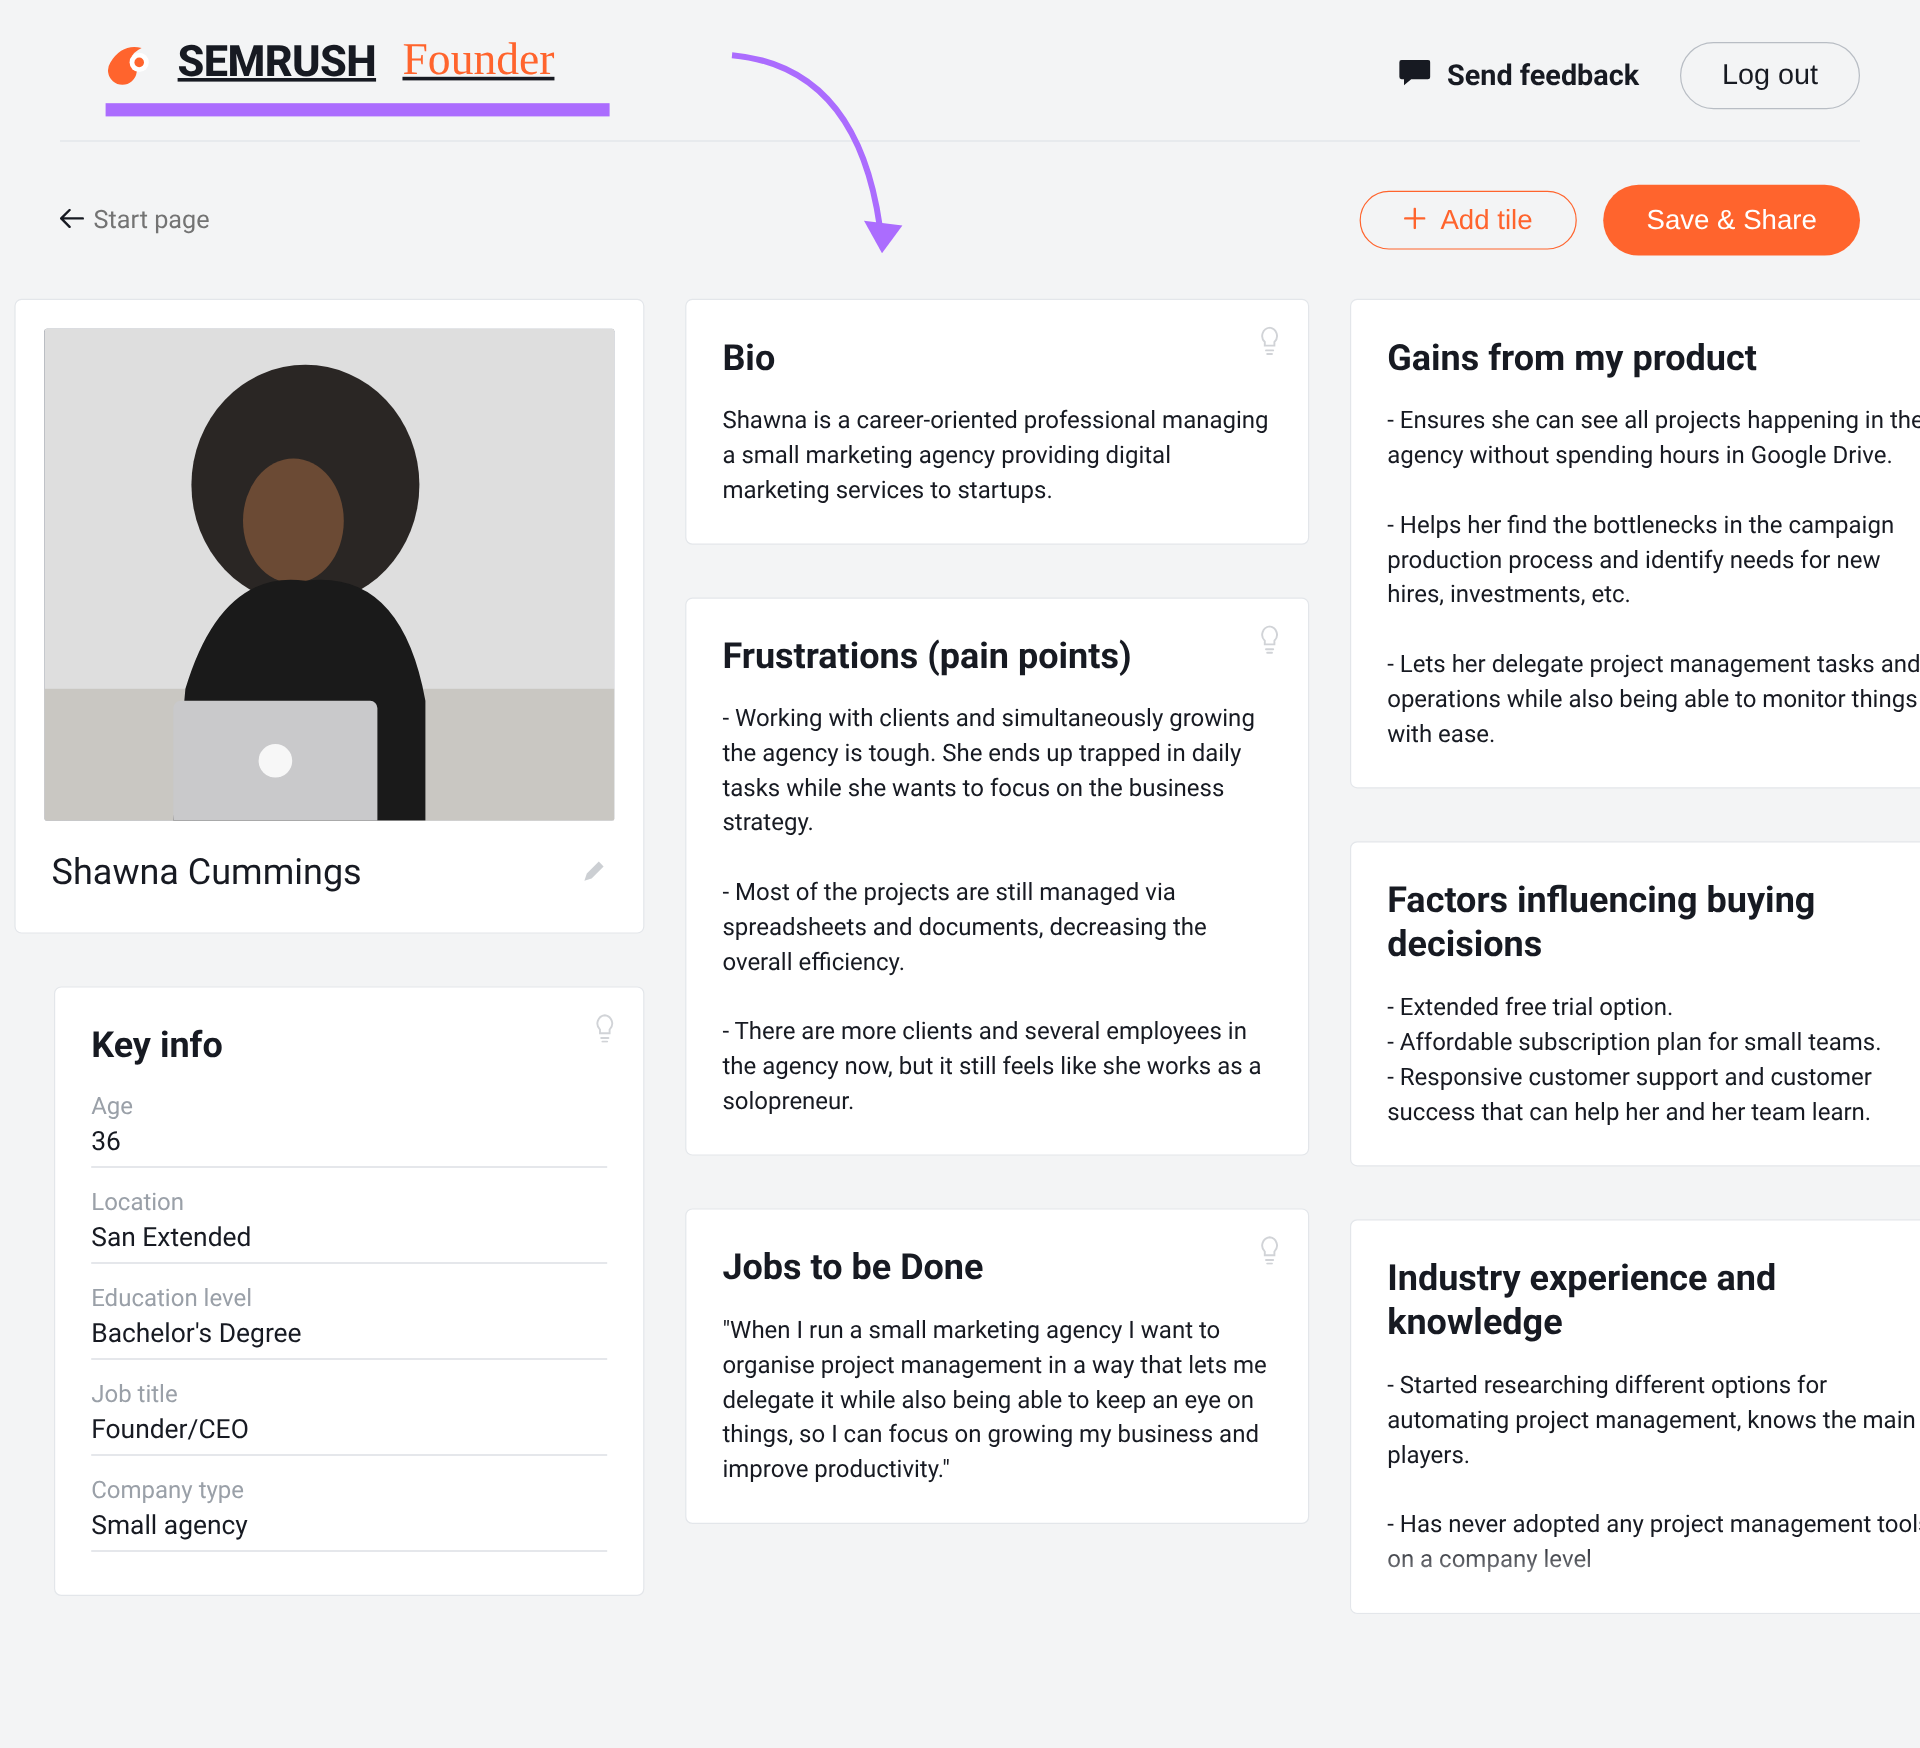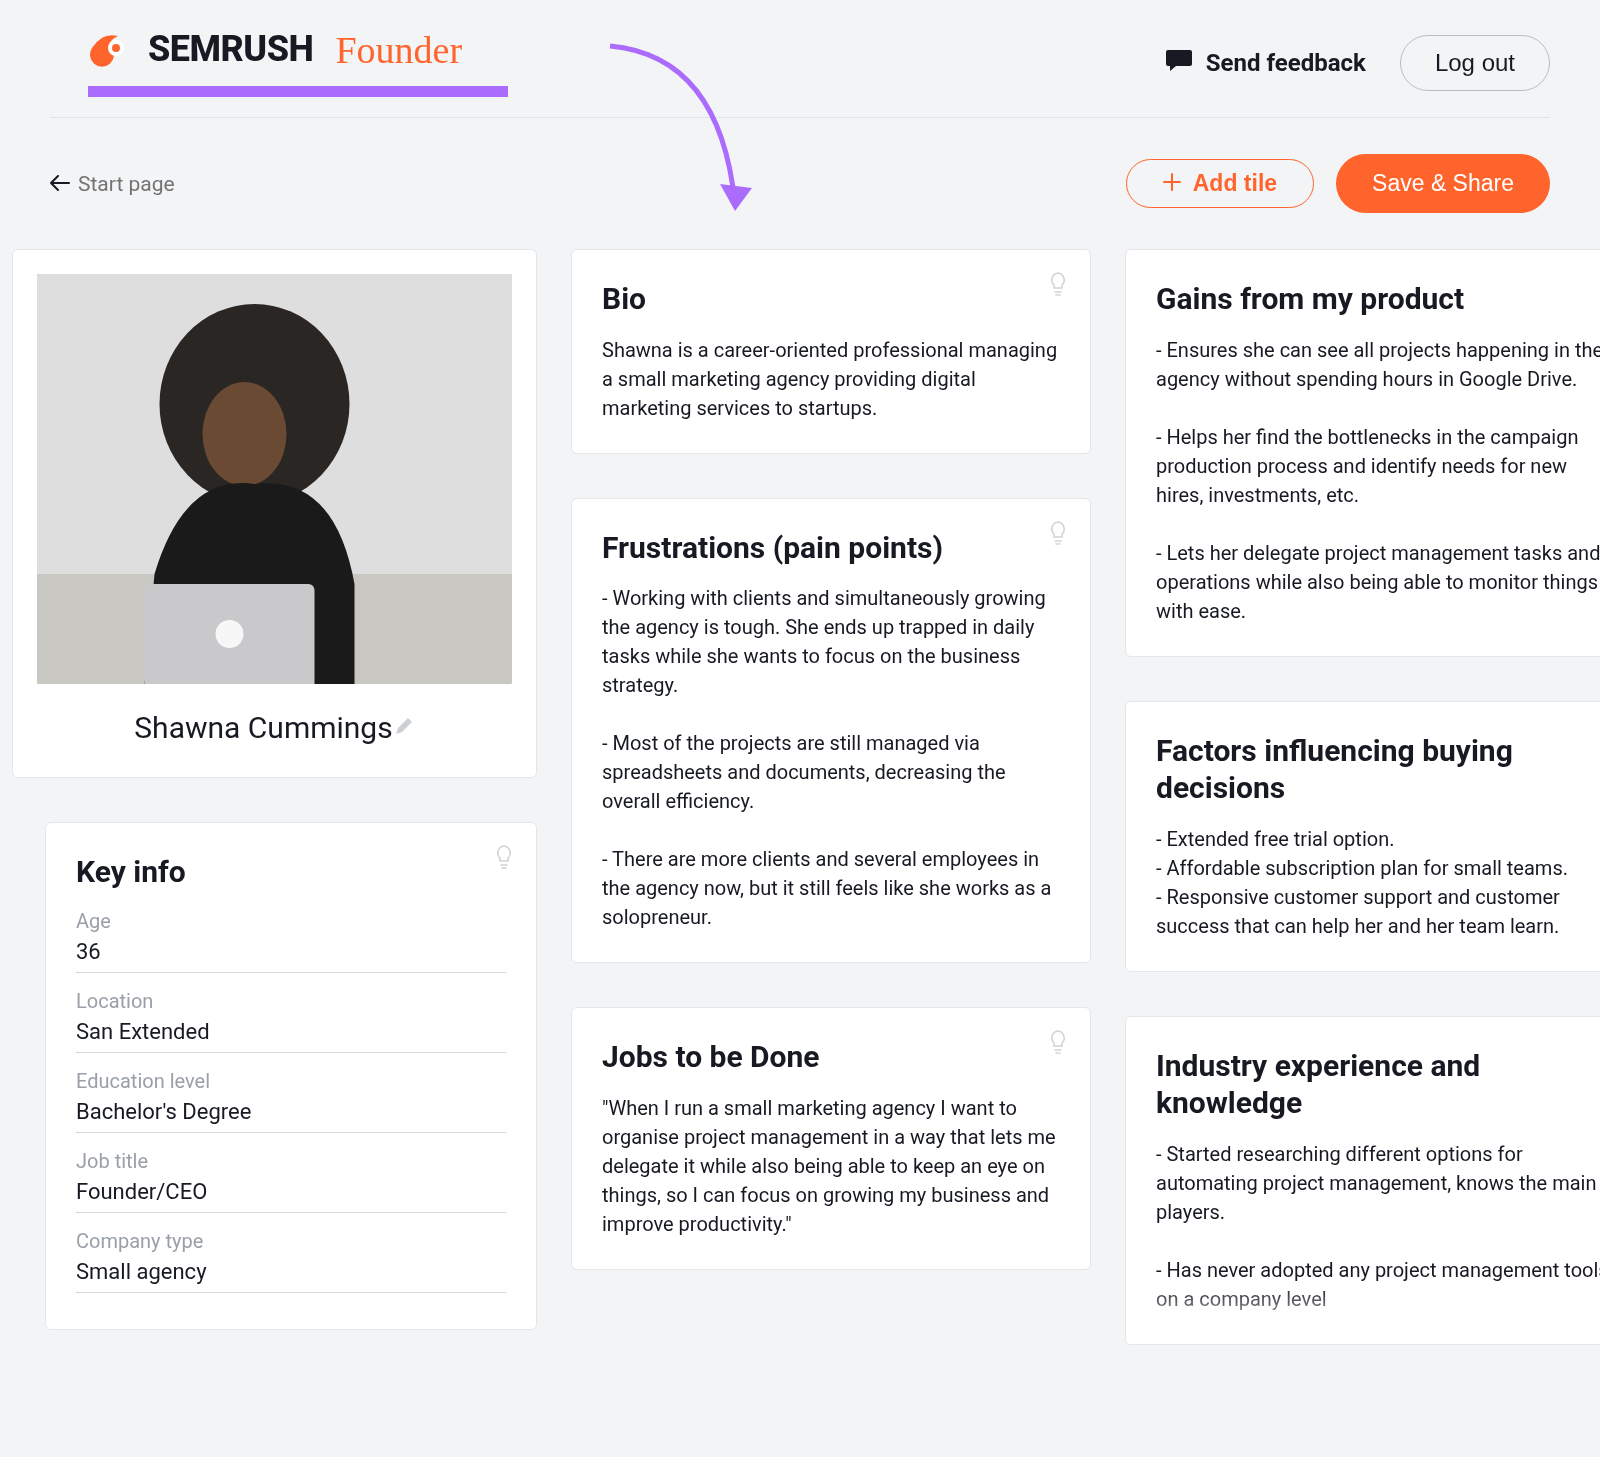--- a/index.html
+++ b/index.html
@@ -9,21 +9,21 @@
       color: #171a22;
       width: 1600px;
     }
     .header {
       padding: 28px 50px 10px 88px;
       display: flex;
       align-items: center;
       justify-content: space-between;
     }
     .logo-block { display: flex; flex-direction: column; }
-    .logo-row { display: flex; align-items: flex-start; gap: 12px; }
+    .logo-row { display: flex; align-items: flex-end; gap: 12px; text-decoration: underline; }
     .flame {
       width: 48px; height: 40px;
       display: inline-flex; align-items: center; justify-content: center;
     }
     .brand-main {
       font-weight: 800;
       font-size: 36px;
       letter-spacing: -0.5px;
       color: #171a22;
     }
@@ -83,21 +83,21 @@
       cursor: pointer;
     }
     .toolbar-right { display: flex; align-items: center; gap: 22px; }
     .add-tile-btn {
       border: 1.5px solid #ff642d;
       background: transparent;
       color: #ff642d;
       border-radius: 36px;
       padding: 10px 36px;
       font-size: 23px;
-      font-weight: 700;
+      font-weight: 400;
       cursor: pointer;
       display: flex;
       align-items: center;
       gap: 12px;
     }
     .save-btn {
       border: none;
       background: #ff642d;
       color: #fff;
       border-radius: 36px;
@@ -156,21 +156,21 @@
       display: flex;
       align-items: center;
       justify-content: center;
       position: relative;
       overflow: hidden;
     }
     .photo-placeholder-svg { width: 100%; height: 100%; }
     .name-row {
       display: flex;
       align-items: center;
-      justify-content: center;
+      justify-content: space-between;
       margin-top: 26px;
       padding: 0 6px;
     }
     .persona-name {
       font-size: 30px;
       font-weight: 400;
       color: #171a22;
     }
     .pencil { opacity: 0.5; cursor: pointer; }
     .key-card .field { margin-top: 16px; margin-bottom: 6px; }

